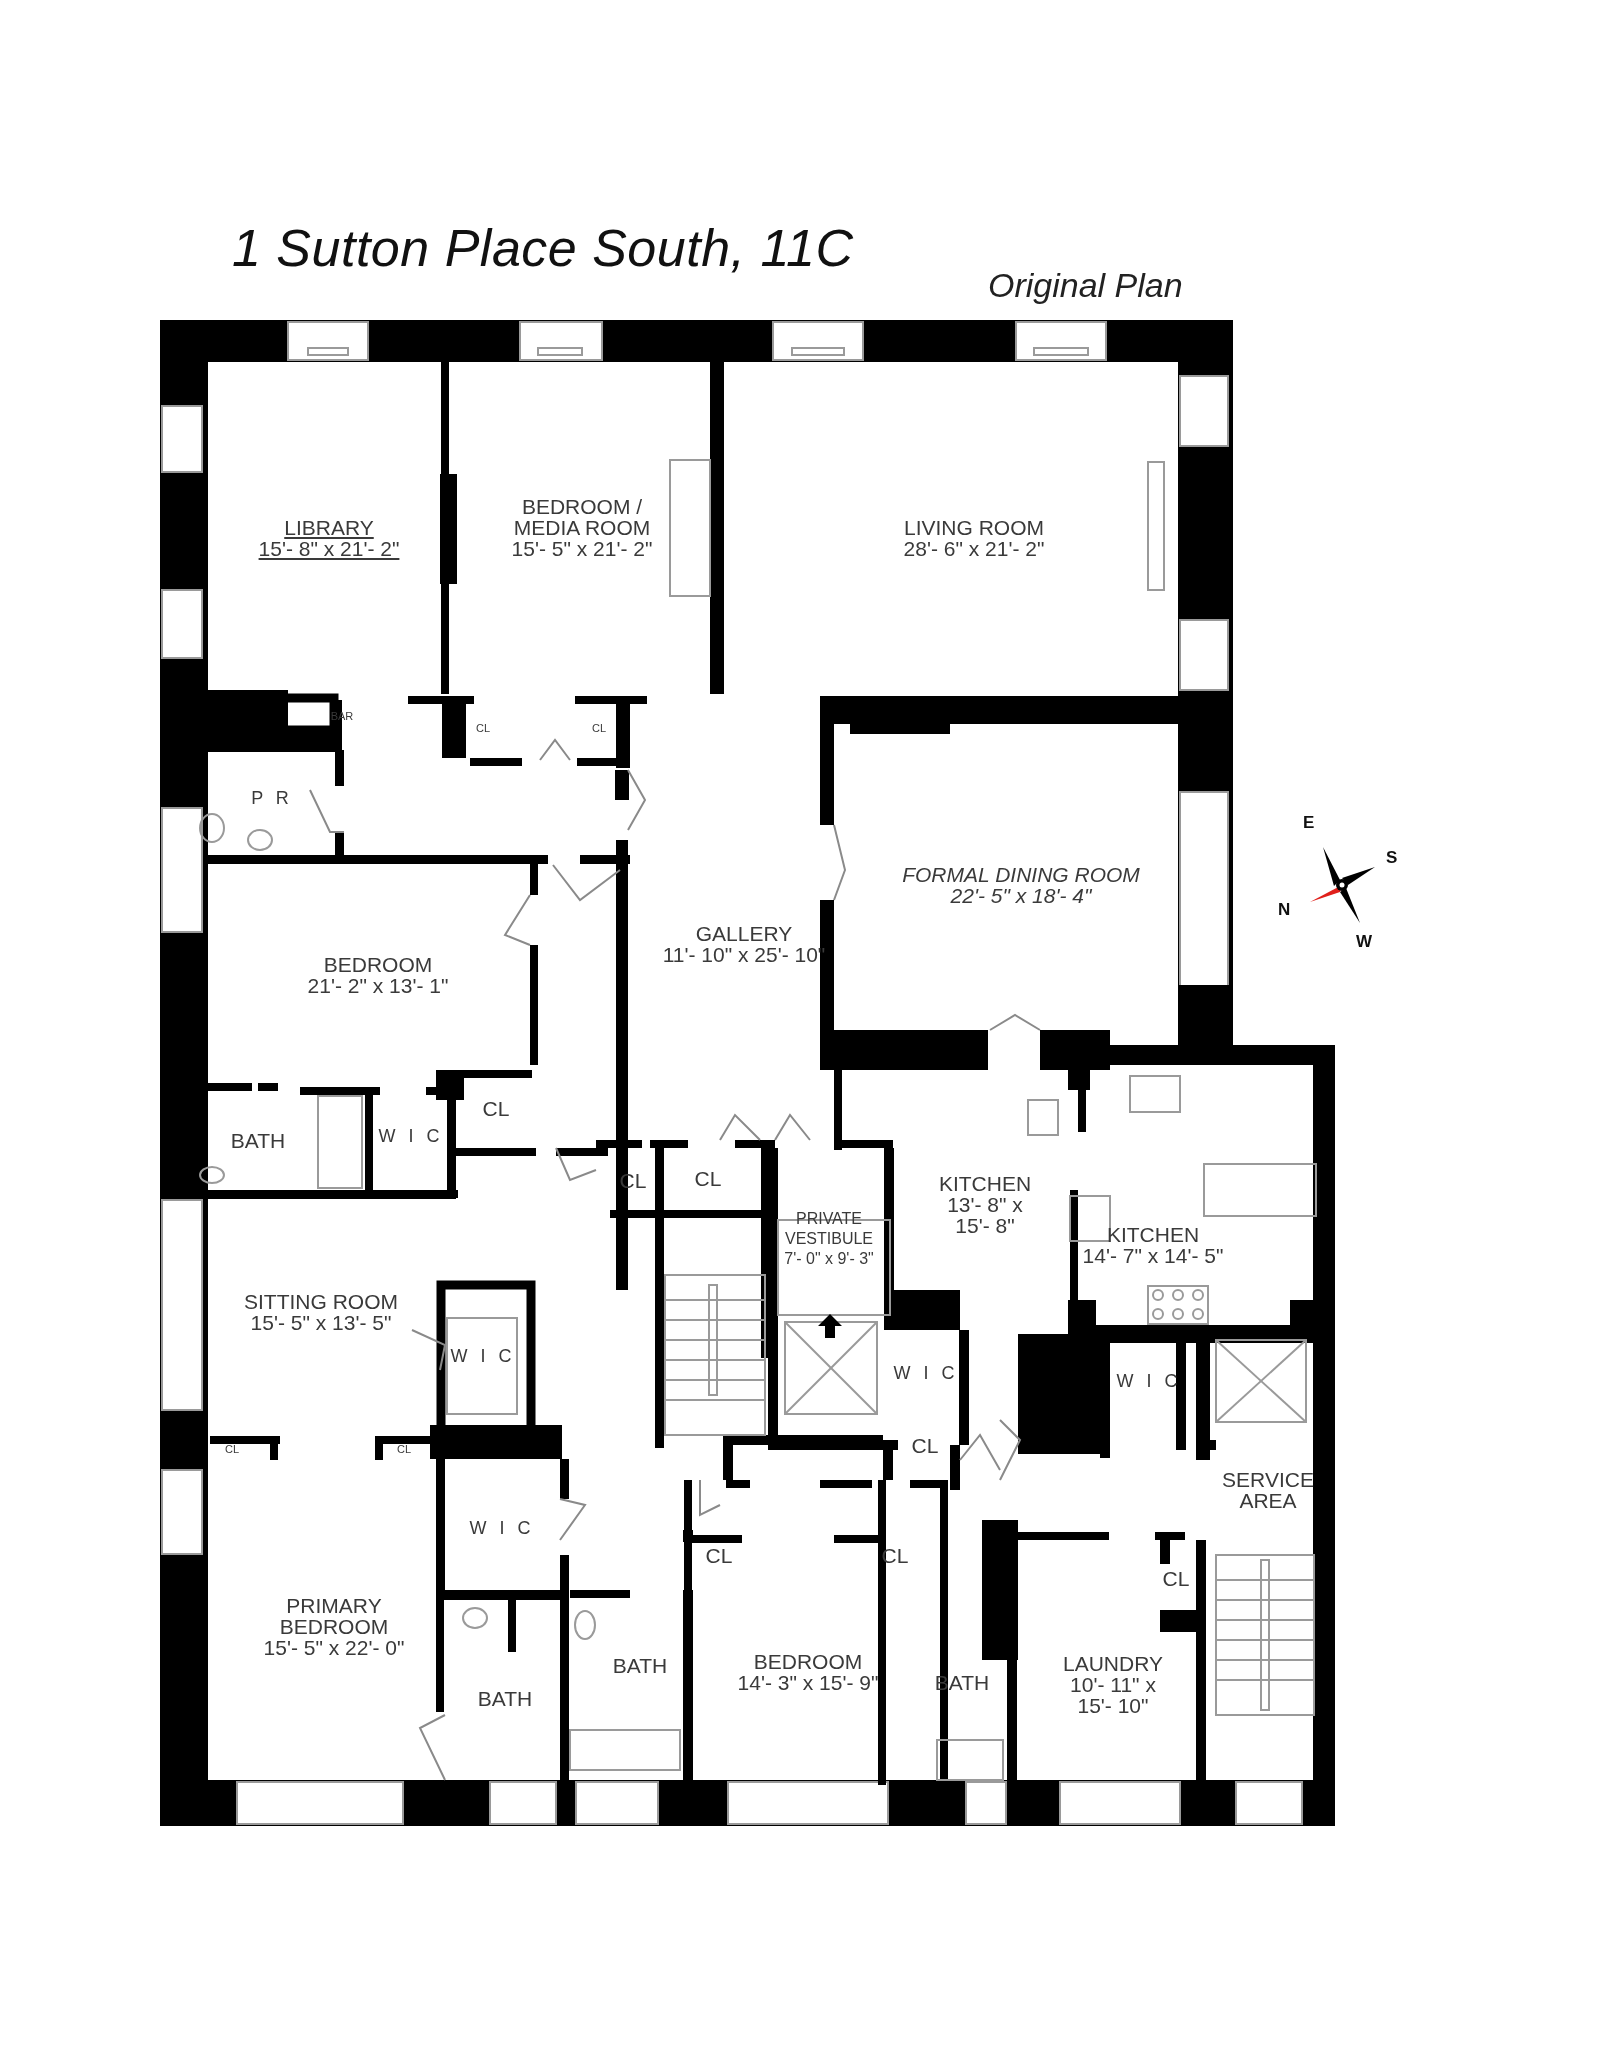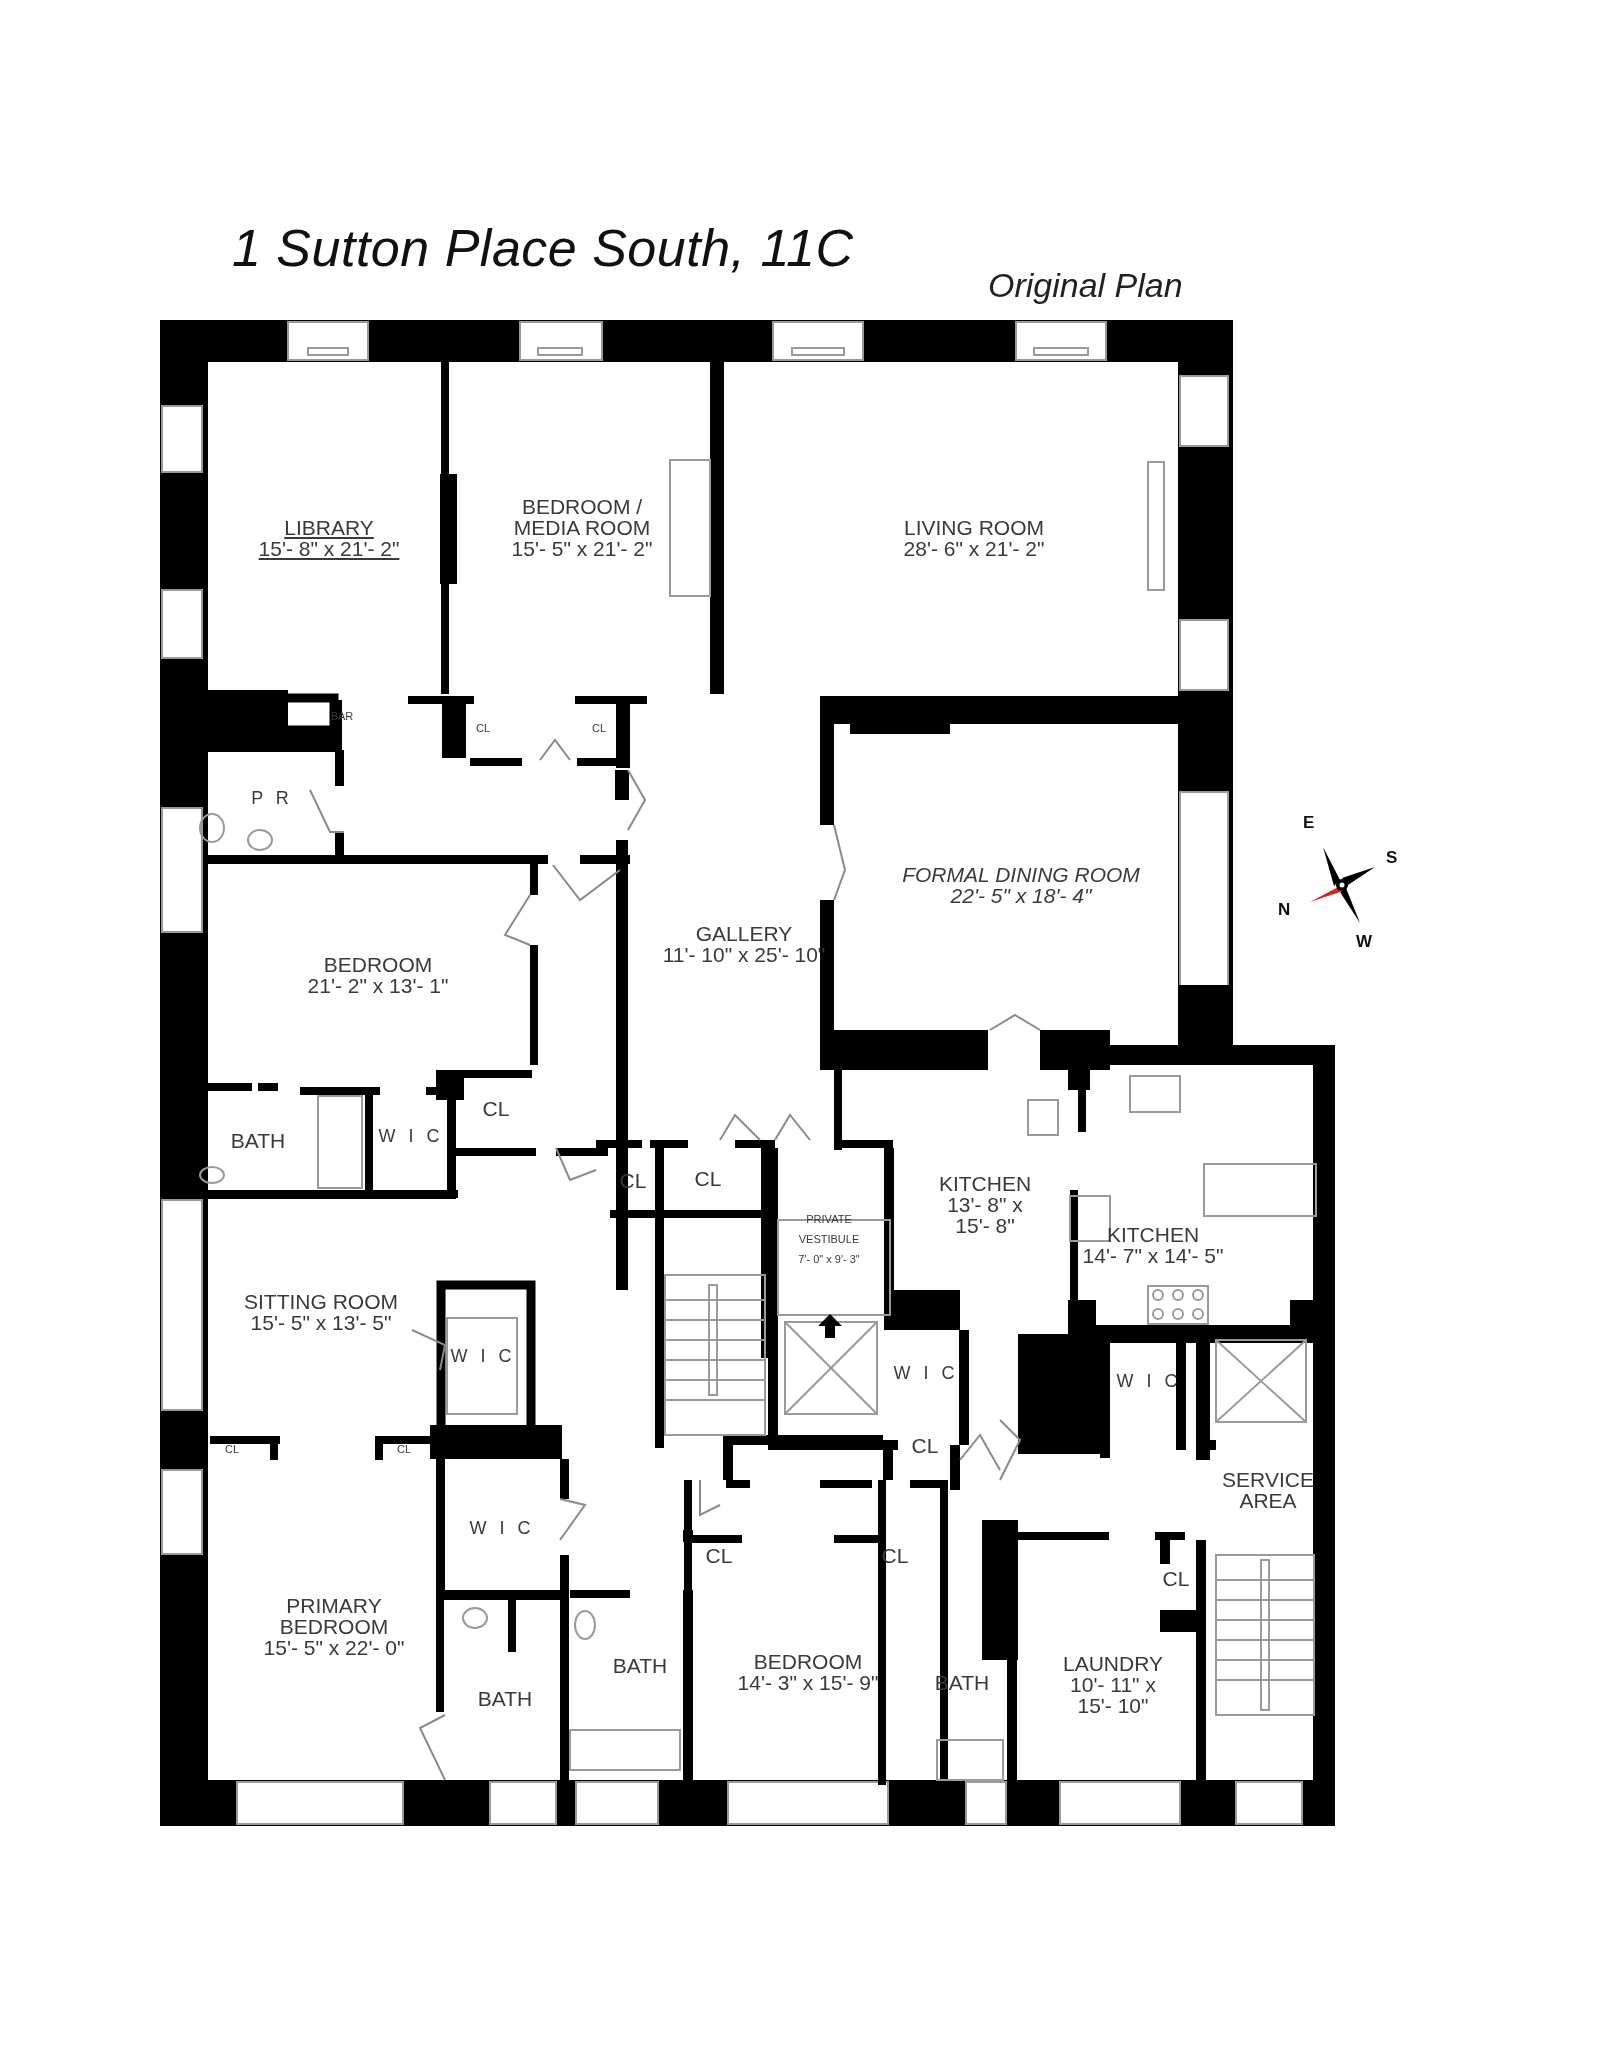--- a/index.html
+++ b/index.html
@@ -315,21 +315,21 @@
 </div>
 <div class="lbl" style="left:378px;top:954px;">
   <div>BEDROOM</div>
   <div>21'- 2" x 13'- 1"</div>
 </div>
 <div class="lbl" style="left:258px;top:1130px;">BATH</div>
 <div class="lbl md" style="left:411px;top:1126px;">W I C</div>
 <div class="lbl" style="left:496px;top:1098px;">CL</div>
 <div class="lbl" style="left:633px;top:1170px;">CL</div>
 <div class="lbl" style="left:708px;top:1168px;">CL</div>
-<div class="lbl" style="left:829px;top:1209px;font-size:11px;line-height:20px;">
+<div class="lbl" style="left:829px;top:1209px;font-size:16px;line-height:20px;">
   <div>PRIVATE</div>
   <div>VESTIBULE</div>
   <div>7'- 0" x 9'- 3"</div>
 </div>
 <div class="lbl" style="left:985px;top:1173px;">
   <div>KITCHEN</div>
   <div>13'- 8" x</div>
   <div>15'- 8"</div>
 </div>
 <div class="lbl" style="left:1153px;top:1224px;">

